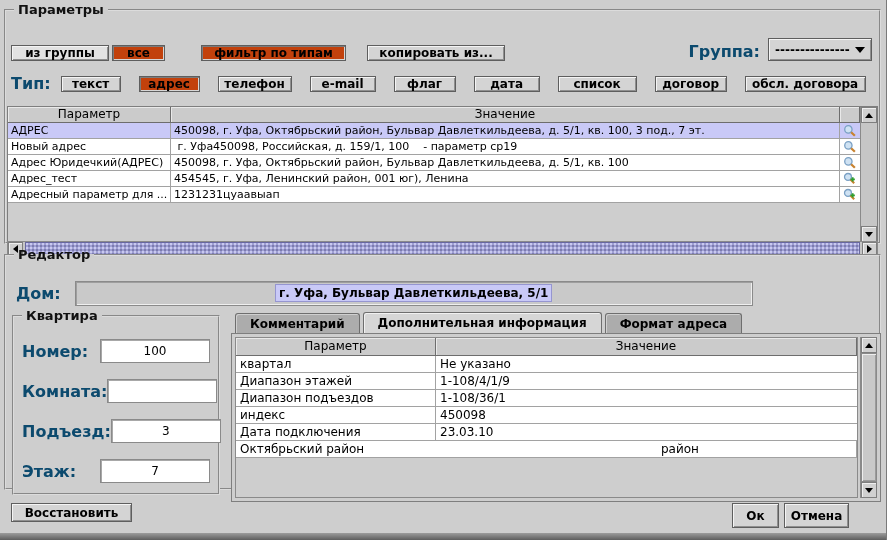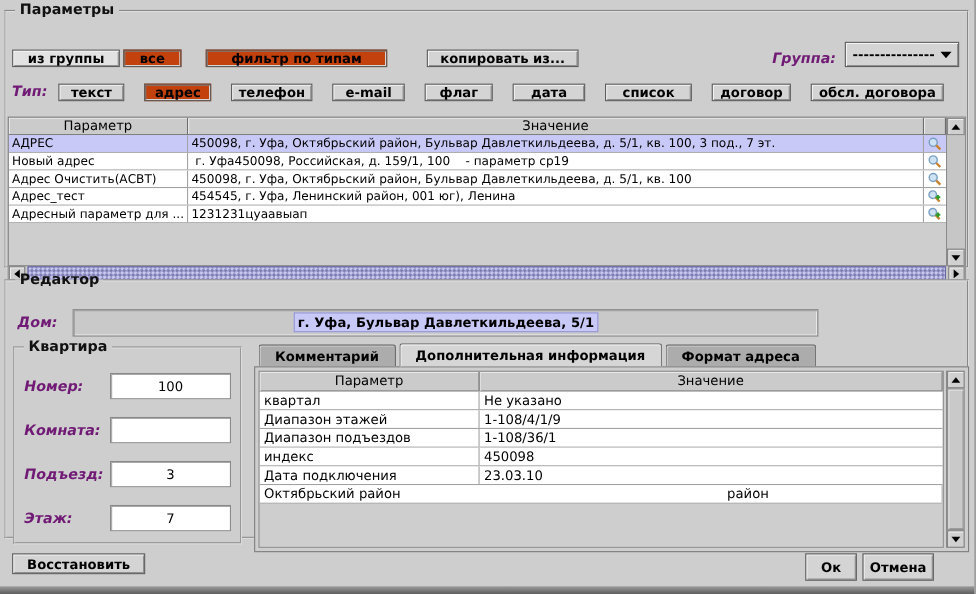--- a/index.html
+++ b/index.html
@@ -35,21 +35,21 @@
   }
   .btn.lighter { background:#e2e2e2; }
   .btn.pressed {
     background:#c2410c;
     box-shadow: inset 1px 1px 0 #7c7c7c, inset -1px -1px 0 #d6d6d6;
   }
 
   
   #row-filters { position:absolute; left:5px; right:5px; top:20px; height:24px; display:flex; align-items:flex-end; }
   #row-types   { position:absolute; left:5px; right:5px; top:54px; height:25px; display:flex; align-items:center; gap:18px; }
-  .lbl { font-weight:bold; font-size:13px; color:#701a75; white-space:nowrap;font-style:italic; }
+  .lbl { font-weight:bold; font-size:16px; color:#0c4a6e; white-space:nowrap; }
 
   .combo {
     display:flex; align-items:center; justify-content:space-between;
     width:104px; height:23px; padding:0 6px;
     background:#d4d4d4; border:1px solid #5e5e5e;
     box-shadow: inset 1px 1px 0 #f4f4f4, inset -1px -1px 0 #8f8f8f;
     font-weight:bold; font-size:12px;
   }
   .tri-down { width:0;height:0;border-left:5px solid transparent;border-right:5px solid transparent;border-top:6px solid #000; }
   .tri-up-s { width:0;height:0;border-left:4px solid transparent;border-right:4px solid transparent;border-bottom:5px solid #000; }
@@ -152,22 +152,22 @@
 <body>
 
 <div class="window">
 
   <fieldset style="left:4px; top:2px; width:877px; height:242px;">
     <legend>Параметры</legend>
 
     <div id="row-filters">
       <div class="btn lighter" style="width:98px;">из группы</div>
       <div class="btn pressed" style="width:53px; margin-left:3px;">все</div>
-      <div class="btn pressed" style="width:165px; margin-left:22px;">фильтр по типам</div>
-      <div class="btn" style="width:138px; margin-left:36px;">копировать из...</div>
+      <div class="btn pressed" style="width:145px; margin-left:36px;">фильтр по типам</div>
+      <div class="btn" style="width:138px; margin-left:21px;">копировать из...</div>
       <span class="lbl" style="margin-left:auto; margin-right:8px;">Группа:</span>
       <div class="combo" style="margin-right:2px;">
         <span>---------------</span>
         <span class="tri-down"></span>
       </div>
     </div>
 
     <div id="row-types">
       <span class="lbl" style="margin-right:-8px;">Тип:</span>
       <div class="btn" style="width:60px;">текст</div>
@@ -203,21 +203,21 @@
           <div class="pcell param">Новый адрес</div>
           <div class="pcell value"> г. Уфа450098, Российская, д. 159/1, 100    - параметр ср19</div>
           <div class="pcell icon-cell">
             <svg width="14" height="14" viewBox="0 0 13 13">
                 <circle cx="5" cy="5" r="3.4" fill="#cfe2f3" stroke="#7aa0c4" stroke-width="1.2"></circle>
                 <line x1="7.6" y1="7.6" x2="11" y2="11" stroke="#c8822f" stroke-width="2"></line>
               </svg>
           </div>
         </div>
         <div class="prow">
-          <div class="pcell param">Адрес Очистить(АСВТ)</div>
+          <div class="pcell param">Адрес Юридечкий(АДРЕС)</div>
           <div class="pcell value">450098, г. Уфа, Октябрьский район, Бульвар Давлеткильдеева, д. 5/1, кв. 100</div>
           <div class="pcell icon-cell">
             <svg width="14" height="14" viewBox="0 0 13 13">
                 <circle cx="5" cy="5" r="3.4" fill="#cfe2f3" stroke="#7aa0c4" stroke-width="1.2"></circle>
                 <line x1="7.6" y1="7.6" x2="11" y2="11" stroke="#c8822f" stroke-width="2"></line>
               </svg>
           </div>
         </div>
         <div class="prow">
           <div class="pcell param">Адрес_тест</div>

